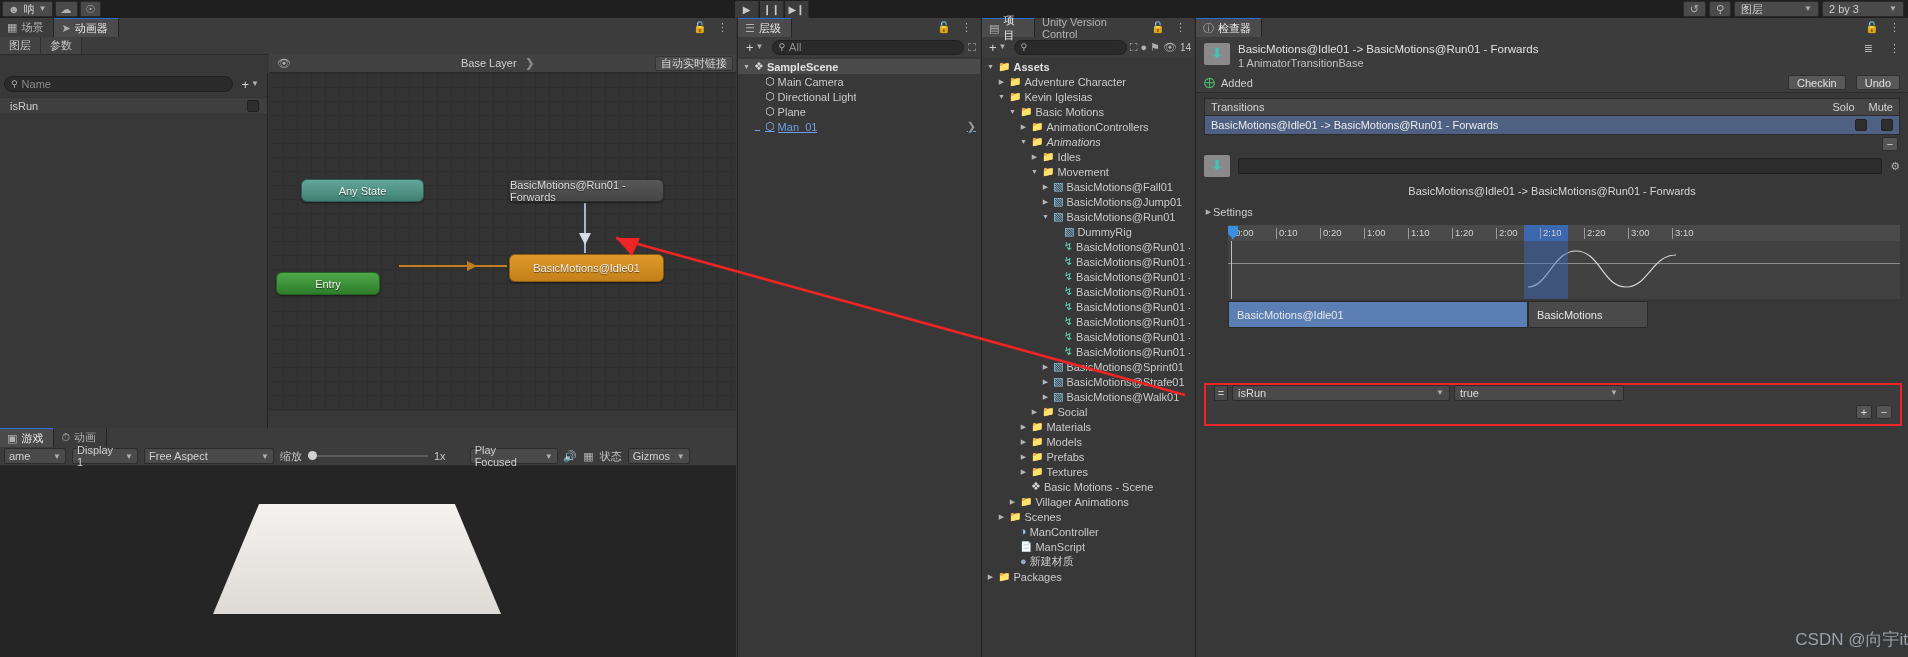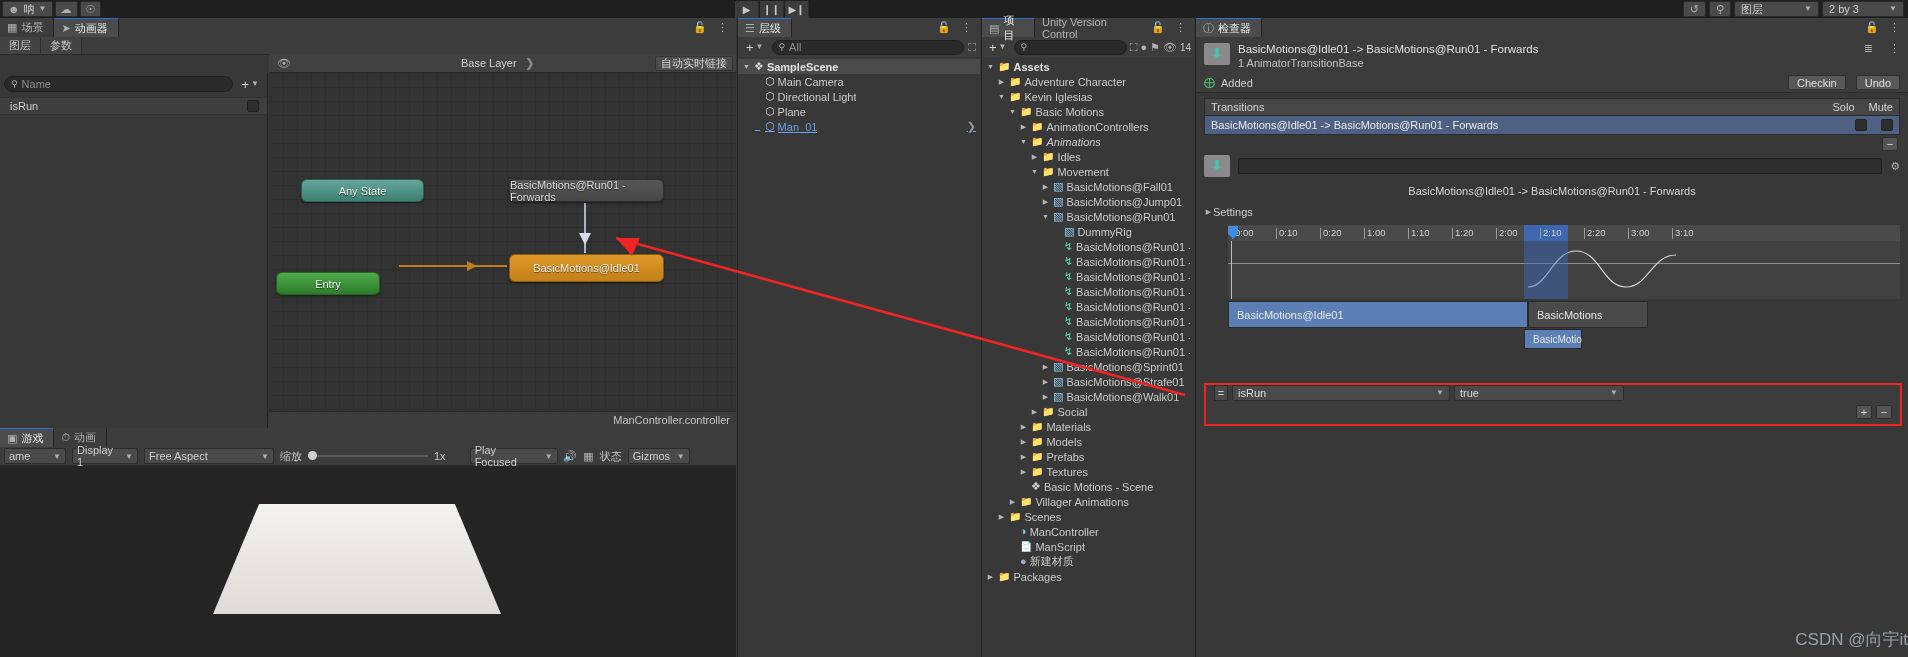--- a/index.html
+++ b/index.html
@@ -344,23 +344,20 @@
           <span>Entry</span>
         </div>
         <div class="node plain" style="left:240px;top:106px;width:155px;height:23px;">
           <span>BasicMotions@Run01 - Forwards</span>
         </div>
         <div class="node selected" style="left:240px;top:181px;width:155px;height:28px;">
           <span>BasicMotions@Idle01</span>
         </div>
       </div>
 
-      <div id="graph-status">
-        <span>ManController.controller</span>
-      </div>
     </div>
   </div>
 
   <div id="gamepanel">
     <div id="game-tabbar">
       <div class="tab active" style="border-top-color:#2c6fd1;">
         <span class="ico">▣</span>
         <span>游戏</span>
       </div>
       <div class="tab">
@@ -770,25 +767,20 @@
     </div>
 
     <div style="position:relative;margin:2px 8px 0 32px;height:28px;">
       <div class="clipbar clip-blue" style="left:0;width:300px;">
         <span>BasicMotions@Idle01</span>
       </div>
       <div class="clipbar clip-grey" style="left:300px;width:120px;">
         <span>BasicMotions</span>
       </div>
     </div>
-    <div style="position:relative;margin:0 8px 0 32px;height:22px;">
-      <div class="clipbar clip-blue" style="left:296px;width:58px;height:20px;">
-        <span style="font-size:10px;">BasicMotio</span>
-      </div>
-    </div>
 
     <div id="cond-box">
       <div id="cond-row">
         <div class="cond-op">=</div>
         <div class="cond-dd" style="width:218px;">
           <span>isRun</span>
           <span class="ico" style="font-size:8px;">▼</span>
         </div>
         <div class="cond-dd" style="width:170px;">
           <span>true</span>

